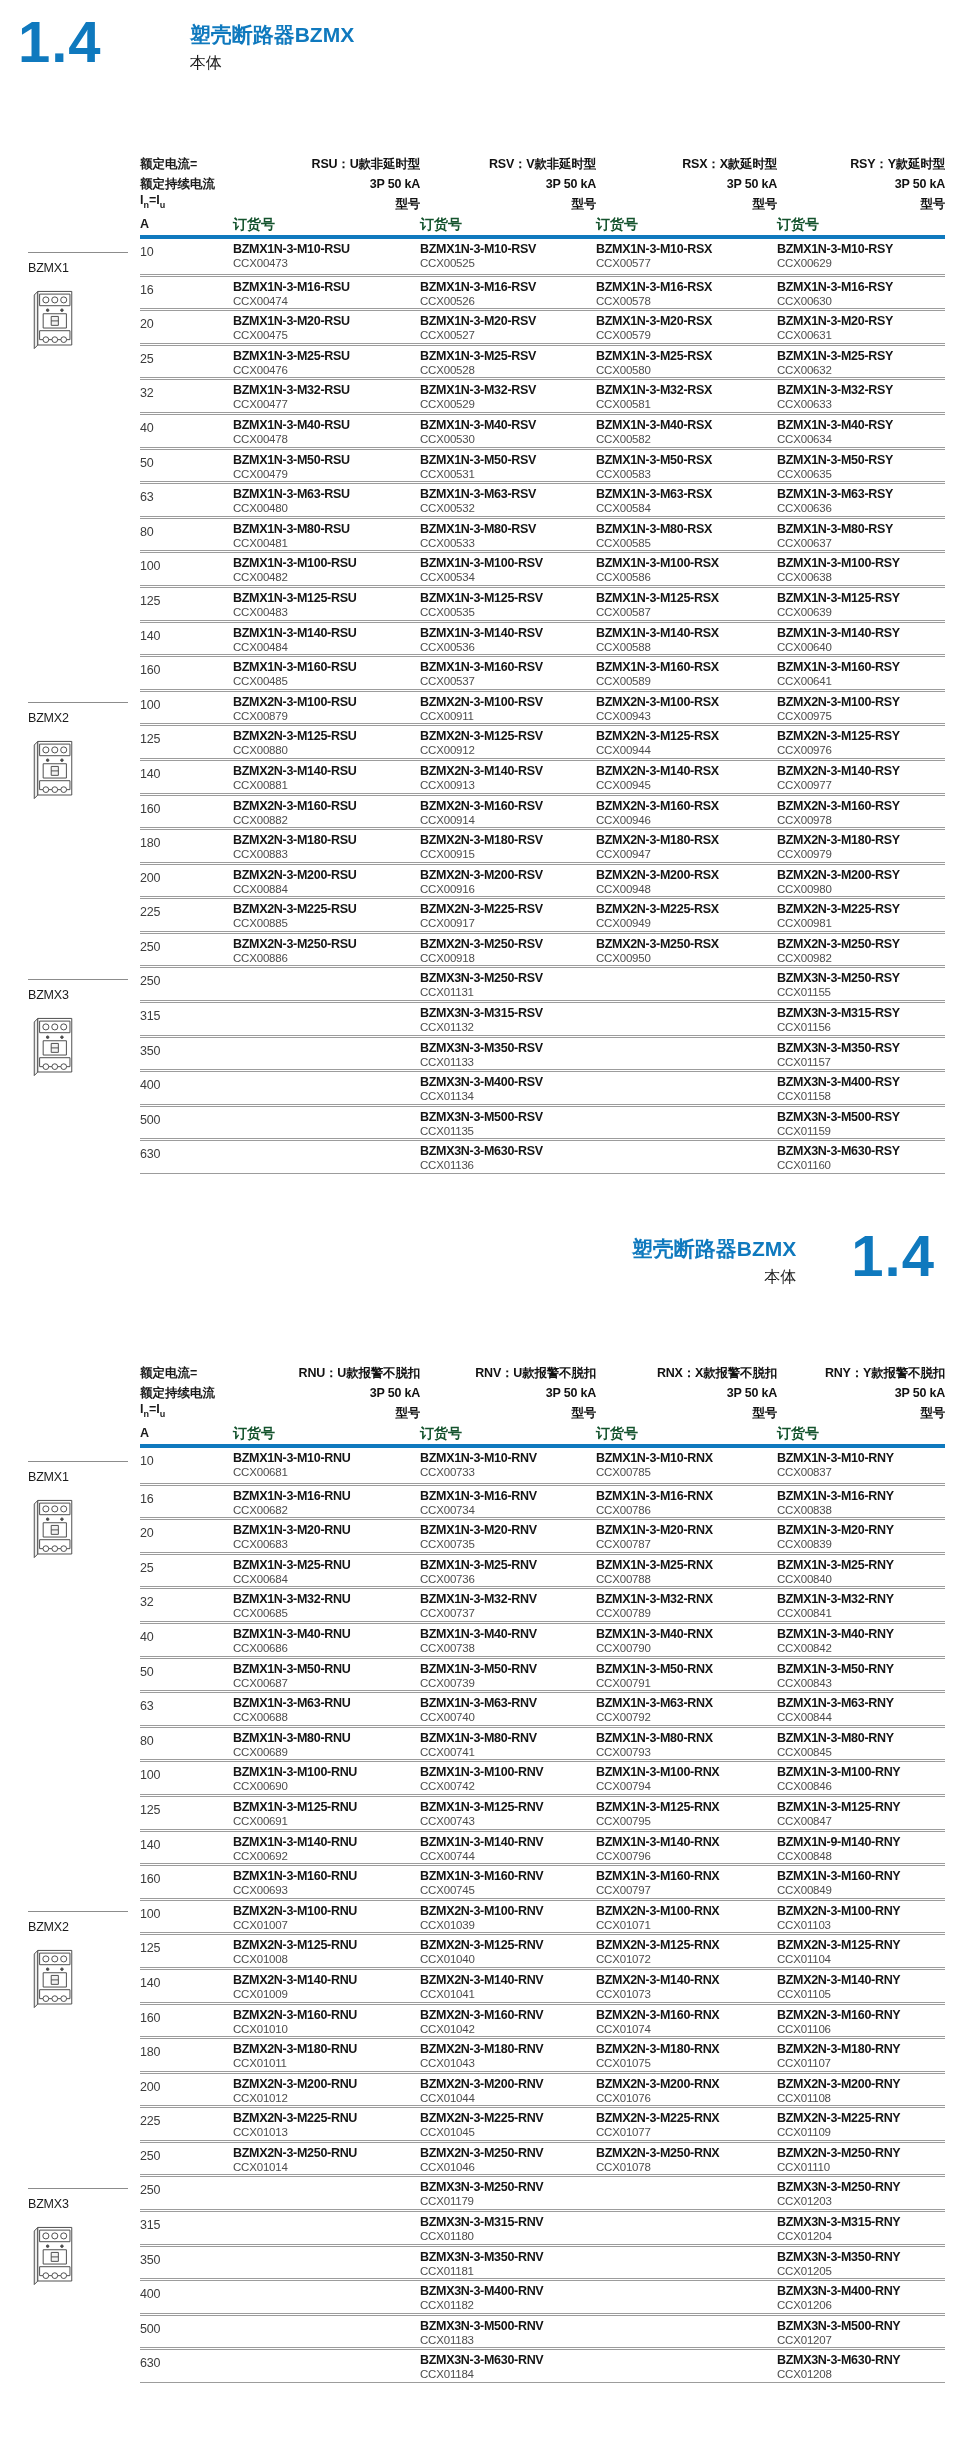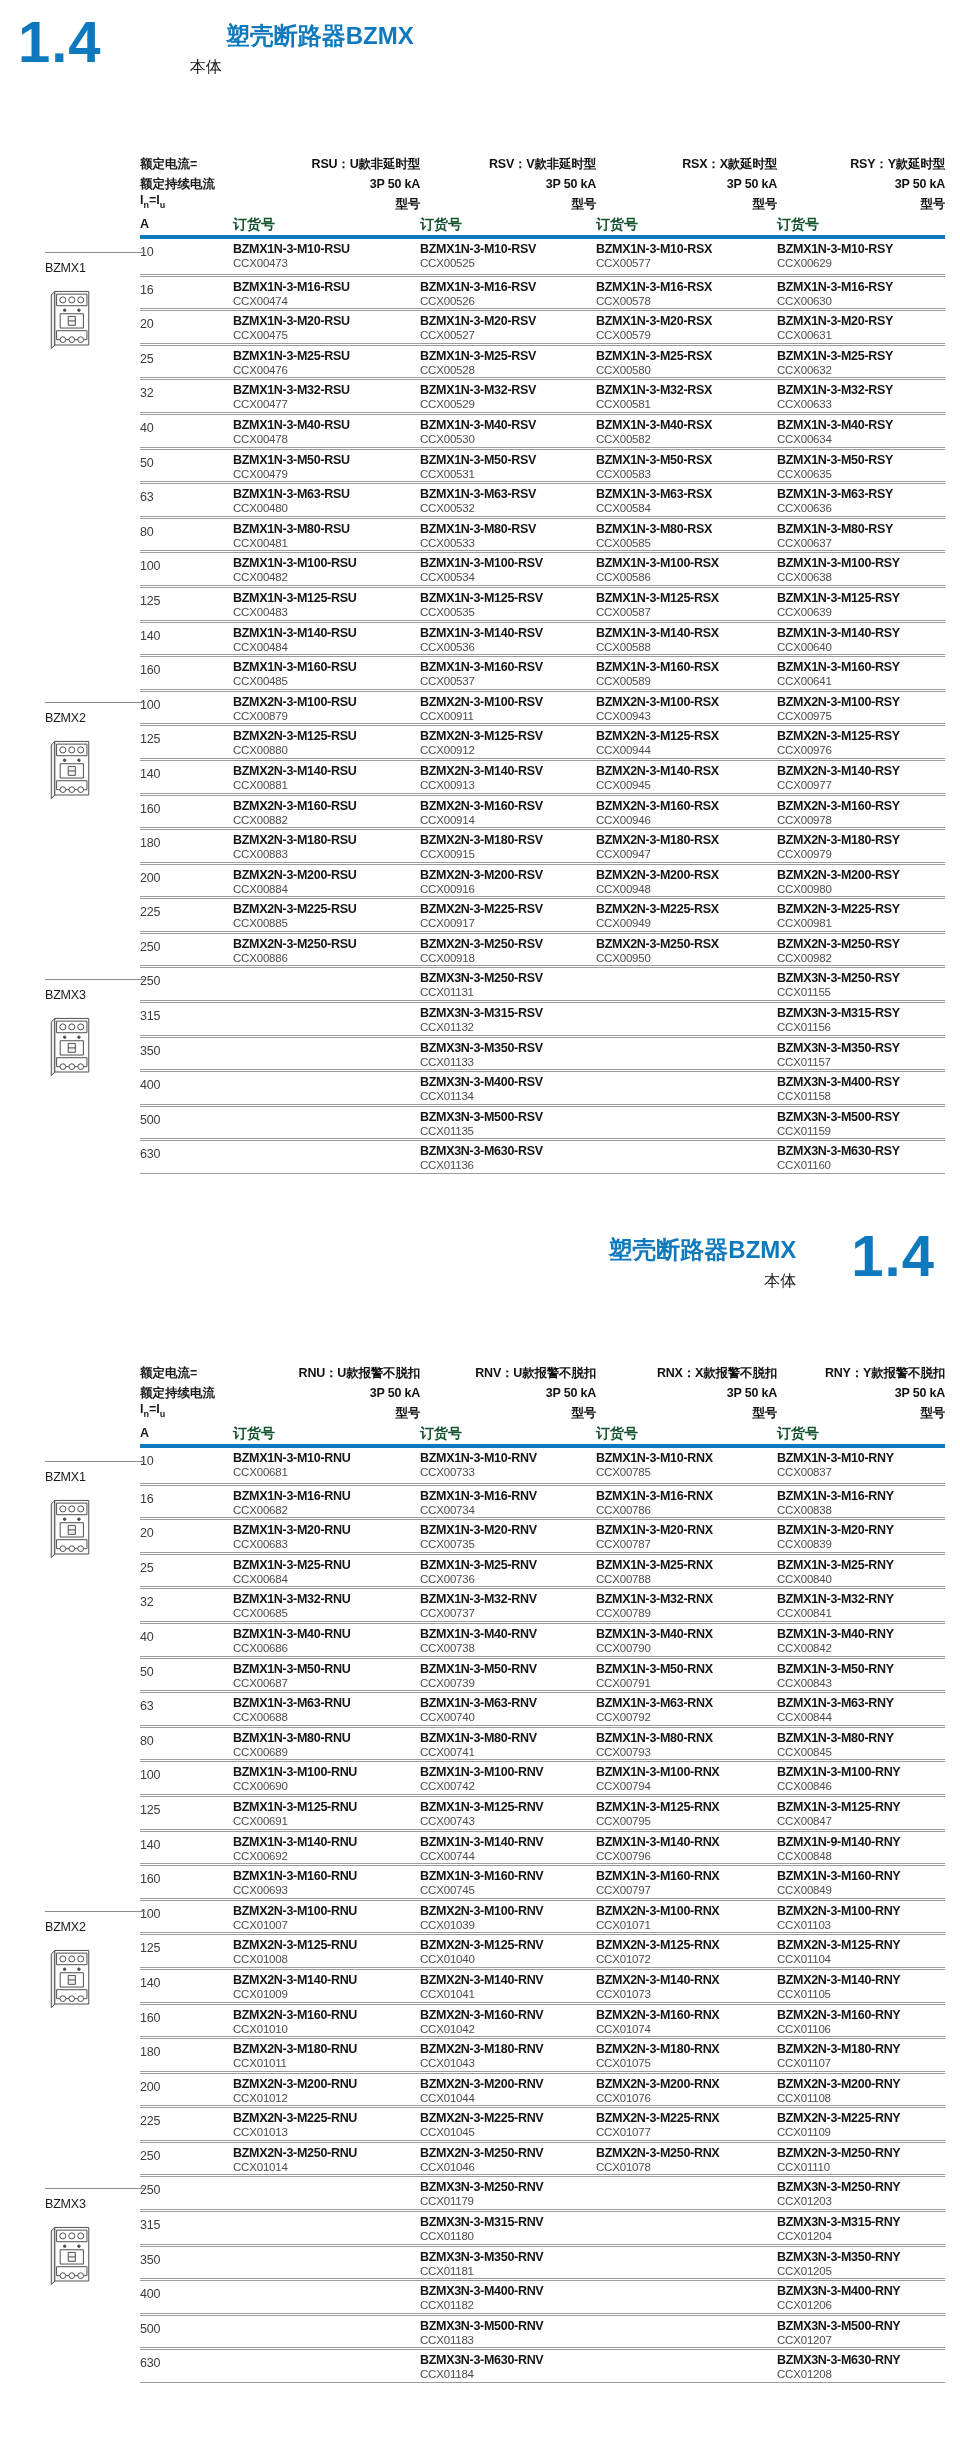--- a/index.html
+++ b/index.html
@@ -7,21 +7,21 @@
     width:960px; height:2440px; background:#ffffff;
     font-family:"Liberation Sans", sans-serif; color:#222;
     position:relative; overflow:hidden;
   }
   .page { position:relative; width:960px; height:2140px; }
 
   
   .page-head { position:absolute; left:18px; top:14px; display:flex; align-items:flex-start; }
   .big-num { font-size:58px; font-weight:bold; color:var(--blue); line-height:0.95; letter-spacing:1px; }
   .head-titles { margin-left:88px; padding-top:8px; }
-  .t1 { font-size:24px; font-weight:bold; color:var(--blue); line-height:1.2;margin-left:36px; }
+  .t1 { font-size:21px; font-weight:bold; color:var(--blue); line-height:1.2; }
   .t2 { font-size:16px; color:#1a1a1a; margin-top:6px; }
 
   .page-head-m { position:absolute; top:1228px; right:25px; display:flex; justify-content:flex-end; align-items:flex-start; }
   .page-head-m .head-titles { margin-left:0; margin-right:55px; text-align:right; padding-top:8px; }
 
   
   .catalog { position:absolute; left:0; width:960px; }
   #sec0 { top:138px; }
   #sec1 { top:1347px; }
   .sec-title { font-size:15px; font-weight:bold; color:var(--blue); margin-left:140px; height:20px; }
@@ -47,21 +47,21 @@
   .tbody { border-bottom:1px solid #9c9c9c; }
   .row { display:flex; height:34.6px; }
   .row + .row { border-top:3px double #9c9c9c; }
   .cur { font-size:12.5px; color:#3c3c3c; padding-top:6px; letter-spacing:-0.2px; }
   .pcell { padding-top:3px; }
   .model { font-size:12.5px; font-weight:bold; color:#141414; line-height:15px; letter-spacing:-0.3px; }
   .code  { font-size:11.5px; color:#4d4d4d; line-height:13px; letter-spacing:-0.2px; }
 
   
   .sidebar { position:absolute; left:28px; top:99px; width:100px; }
-  .pgroup { position:absolute; left:0; width:100px;margin-left:17px; }
+  .pgroup { position:absolute; left:0; width:100px; }
   .sline { border-top:1.5px solid #8c8c8c; width:100px; }
   .slabel { font-size:12.5px; color:#1a1a1a; margin-top:8px; letter-spacing:-0.2px; }
   .pgroup svg { margin-top:10px; display:block; }
 
   :root { --blue:#0f79be; }
 </style>
 </head>
 <body>
 
 <div class="page">

